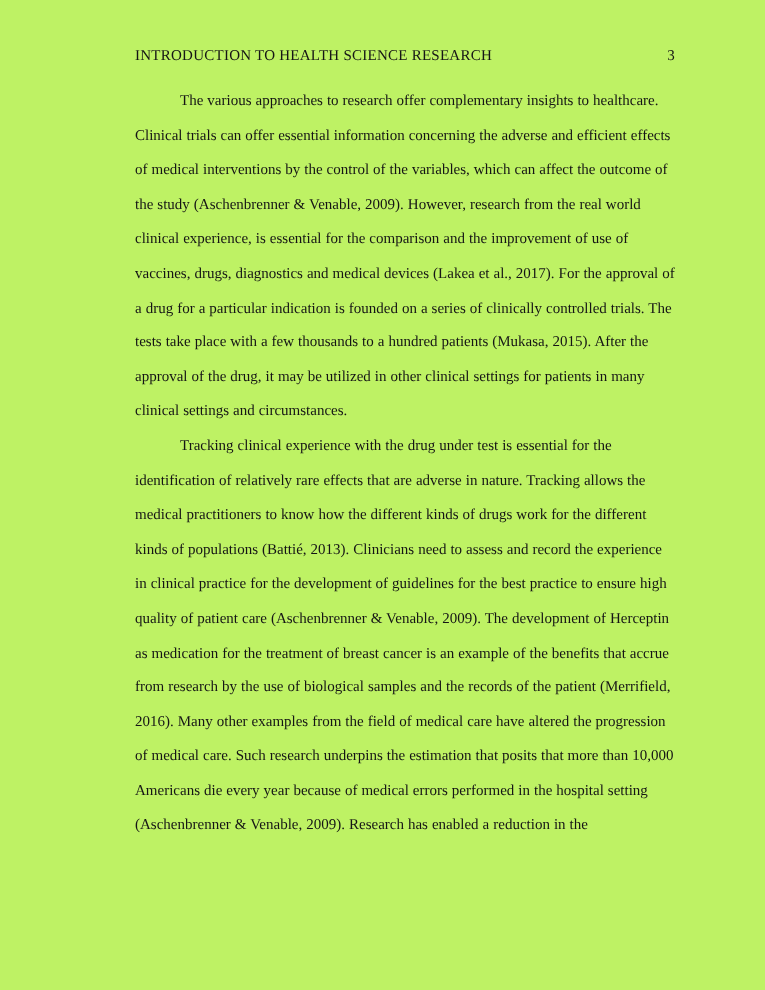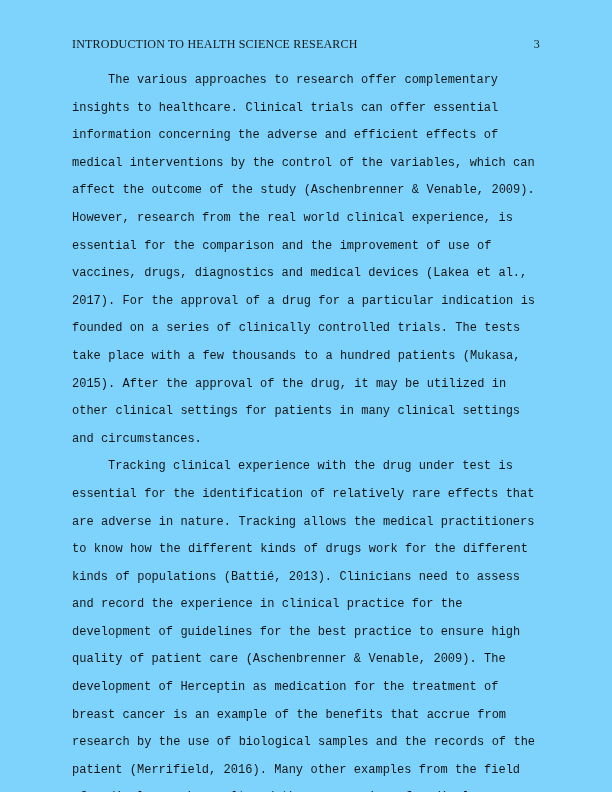--- a/index.html
+++ b/index.html
@@ -11,22 +11,22 @@
     width: 612px;
     height: 792px;
     font-family: "Liberation Serif", serif;
     color: #151515;
     overflow: hidden;
   }
   .page {
     box-sizing: border-box;
     width: 612px;
     height: 792px;
-    background: #7dd3fc;
-    padding: 36px 72px 72px 72px;
+    background: #bef264;
+    padding: 36px 72px 72px 108px;
   }
   .running-header {
     display: flex;
     justify-content: space-between;
     align-items: baseline;
     font-size: 12px;
     line-height: 16px;
     letter-spacing: 0.2px;
   }
   .running-header .page-number {
@@ -37,21 +37,20 @@
     font-size: 12px;
     line-height: 27.6px;
     text-align: left;
     word-spacing: 0.2px;
   }
   .doc-body p {
     margin: 0;
   }
   .doc-body p.indent {
     text-indent: 36px;
-    font-family: Liberation Mono, monospace;
   }
 </style>
 </head>
 <body>
 
 <div class="page">
 
   <div class="running-header">
     <span class="running-head">INTRODUCTION TO HEALTH SCIENCE RESEARCH</span>
     <span class="page-number">3</span>

